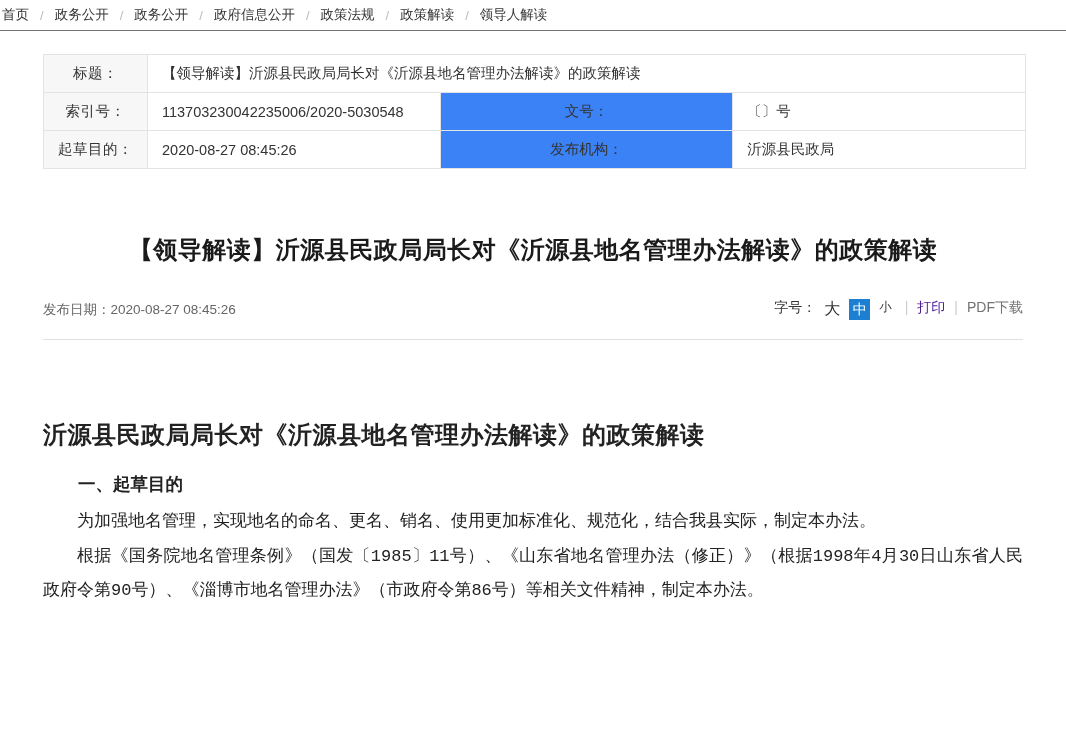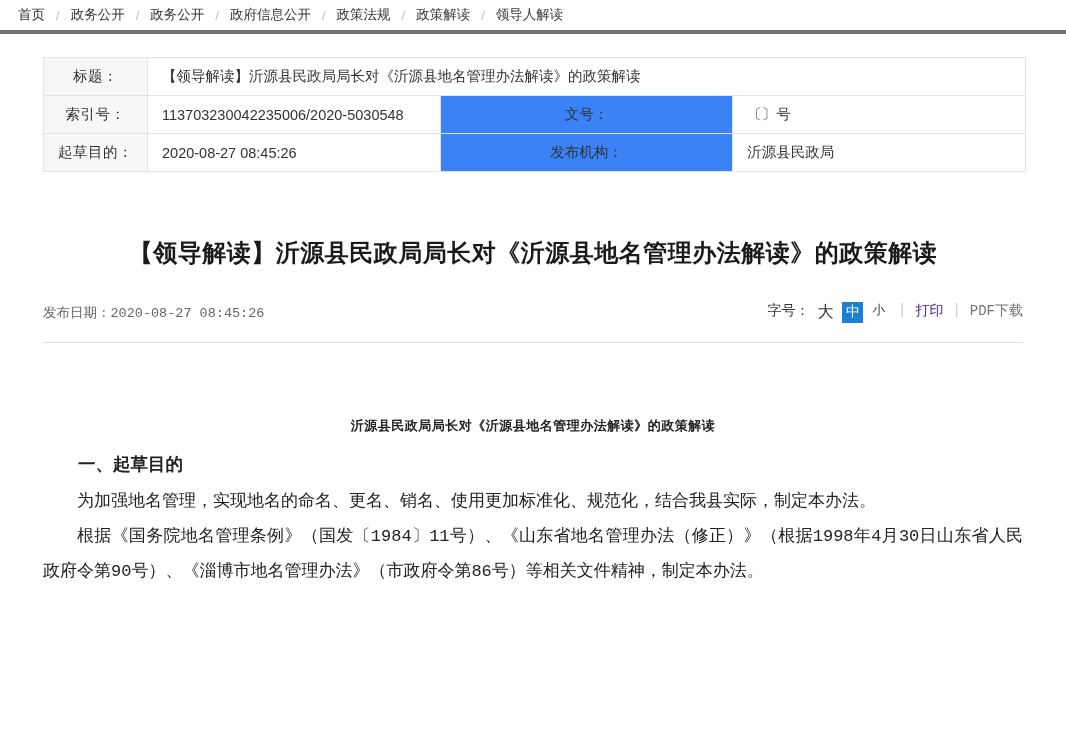--- a/index.html
+++ b/index.html
@@ -14,24 +14,24 @@
     color: #333;
     overflow: hidden;
     position: relative;
   }
 
   
   .breadcrumb {
     height: 30px;
     display: flex;
     align-items: center;
-    padding-left: 18px;
+    padding-left: 2px;
     font-size: 13.5px;
     color: #333;
-    border-bottom: 4px solid #737373;
+    border-bottom: 1px solid #737373;
     background: #fff;
   }
   .breadcrumb .crumb {
     color: #333;
     text-decoration: none;
     white-space: nowrap;
   }
   .breadcrumb .sep {
     color: #bbb;
     margin: 0 11px;
@@ -92,21 +92,20 @@
   .meta-row {
     margin-top: 26px;
     height: 34px;
     display: flex;
     align-items: center;
     justify-content: space-between;
     font-size: 13.5px;
     color: #555;
     border-bottom: 1px solid #e0e0e0;
     padding-bottom: 12px;
-    font-family: Liberation Mono, monospace;
   }
   .meta-left {
     color: #666;
   }
   .meta-right {
     display: flex;
     align-items: flex-start;
     font-size: 14px;
     color: #333;
   }
@@ -138,23 +137,23 @@
 
   
   .article {
     margin-top: 70px;
     font-family: "DejaVu Serif", "Liberation Serif", serif;
     font-size: 17px;
     color: #222;
     line-height: 2.05;
   }
   .article .sub-title {
-    text-align: center;
+    text-align: left;
     font-weight: bold;
-    font-size: 13px;
+    font-size: 24px;
     letter-spacing: 0.5px;
     margin-bottom: 8px;
   }
   .article .heading {
     font-weight: bold;
     font-size: 17.5px;
     text-indent: 2em;
     margin: 4px 0 2px 0;
   }
   .article p {
@@ -219,16 +218,16 @@
       <span class="print-link">打印</span>
       <span class="divider">|</span>
       <span class="pdf-link">PDF下载</span>
     </div>
   </div>
 
   <div class="article">
     <div class="sub-title">沂源县民政局局长对《沂源县地名管理办法解读》的政策解读</div>
     <div class="heading">一、起草目的</div>
     <p>为加强地名管理，实现地名的命名、更名、销名、使用更加标准化、规范化，结合我县实际，制定本办法。</p>
-    <p>根据《国务院地名管理条例》（国发〔1984〕11号）、《山东省地名管理办法（修正）》（根据1998年4月30日山东省人民政府令第90号）、《淄博市地名管理办法》（市政府令第86号）等相关文件精神，制定本办法。</p>
+    <p>根据《国务院地名管理条例》（国发〔1985〕11号）、《山东省地名管理办法（修正）》（根据1998年4月30日山东省人民政府令第90号）、《淄博市地名管理办法》（市政府令第86号）等相关文件精神，制定本办法。</p>
   </div>
 
 </div>
 
 </body></html>

